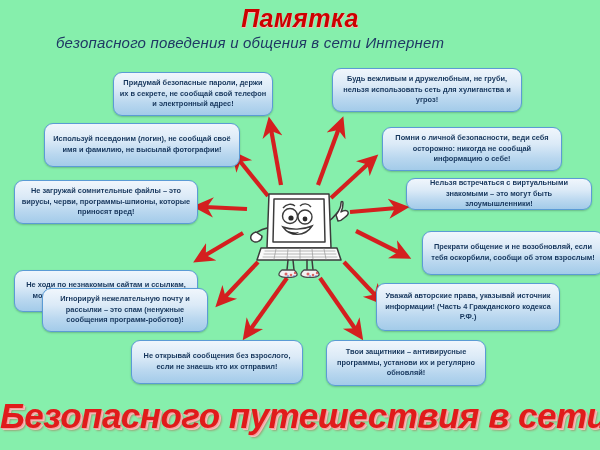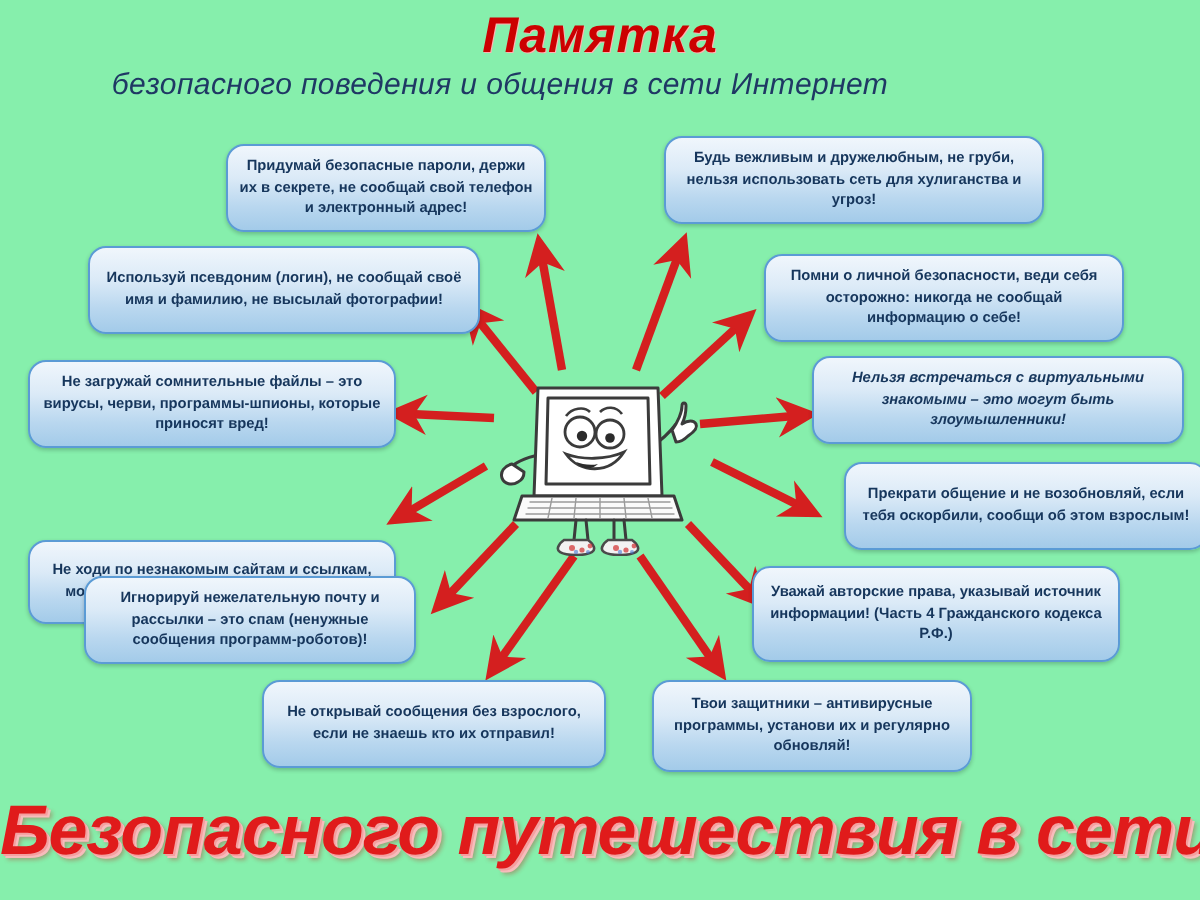--- a/index.html
+++ b/index.html
@@ -67,21 +67,21 @@
   }
 
   .tip span { display: block; width: 100%; }
 
   
   #tip-passwords      { left: 113px; top: 72px;  width: 160px; height: 44px; }
   #tip-polite         { left: 332px; top: 68px;  width: 190px; height: 44px; }
   #tip-nickname       { left: 44px;  top: 123px; width: 196px; height: 44px; }
   #tip-personal-info  { left: 382px; top: 127px; width: 180px; height: 44px; }
   #tip-downloads      { left: 14px;  top: 180px; width: 184px; height: 44px; }
-  #tip-meetings       { left: 406px; top: 178px; width: 186px; height: 44px; font-style: italic; }
+  #tip-meetings       { left: 406px; top: 178px; width: 186px; height: 32px; }
   #tip-unknown-sites  { left: 14px;  top: 233px; width: 184px; height: 42px; margin-top: 37px; }
   #tip-stop-chat      { left: 410px; top: 231px; width: 182px; height: 44px; margin-left: 12px; }
   #tip-spam           { left: 42px;  top: 288px; width: 166px; height: 44px; }
   #tip-copyright      { left: 376px; top: 283px; width: 184px; height: 48px; }
   #tip-messages       { left: 131px; top: 340px; width: 172px; height: 44px; }
   #tip-antivirus      { left: 326px; top: 340px; width: 160px; height: 46px; }
 
   
   #arrows {
     position: absolute;

